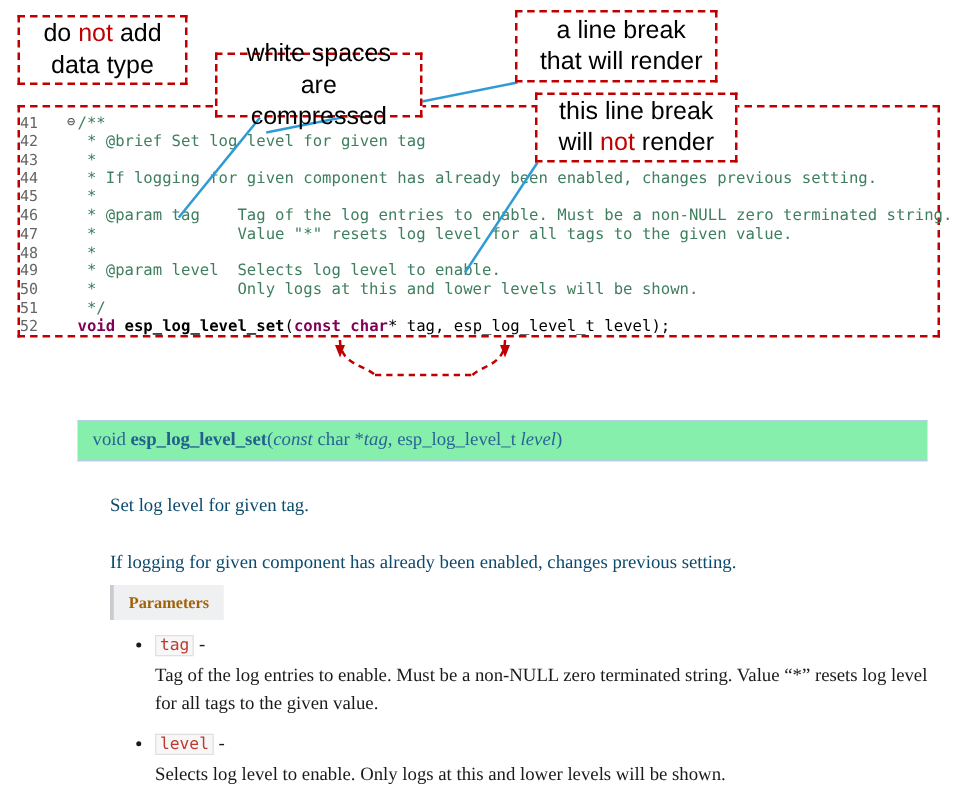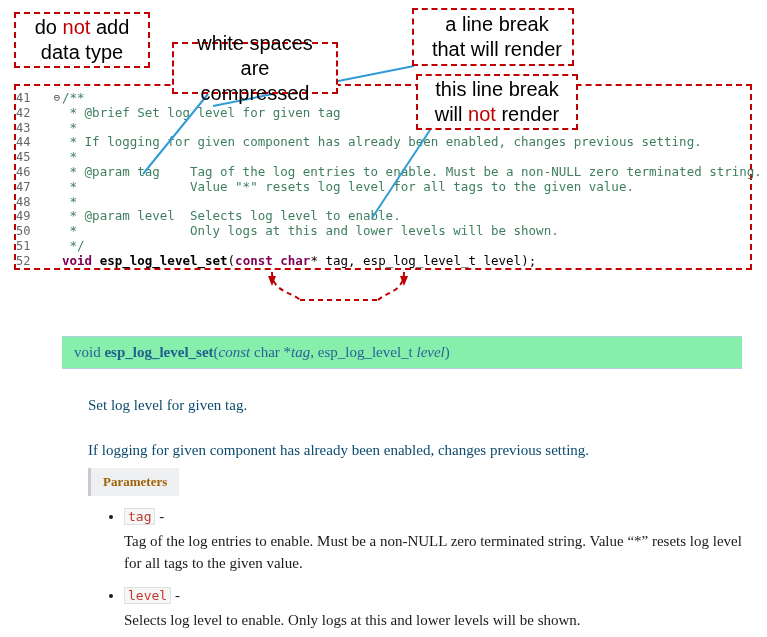--- a/index.html
+++ b/index.html
@@ -46,21 +46,21 @@
     left: 172px; top: 42px;
     width: 166px; height: 52px;
     display: flex; align-items: center; justify-content: center;
   }
   #callout-linebreak-render {
     left: 412px; top: 8px;
     width: 162px; height: 58px;
     display: flex; align-items: center; justify-content: flex-end;
   }
   #callout-linebreak-norender {
-    left: 416px; top: 74px;
+    left: 428px; top: 74px;
     width: 162px; height: 56px;
     display: flex; align-items: center; justify-content: center;
   }
 
   
   #code-panel {
     position: absolute;
     left: 14px; top: 84px;
     width: 738px; height: 186px;
     border: 2px dashed #c00000;

